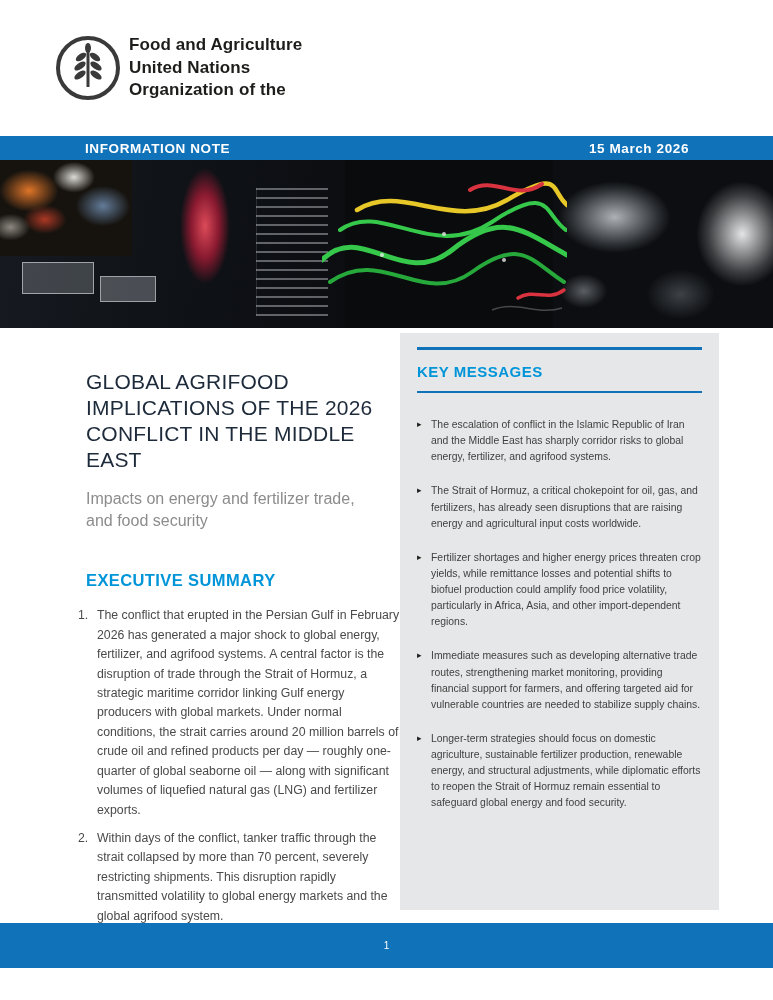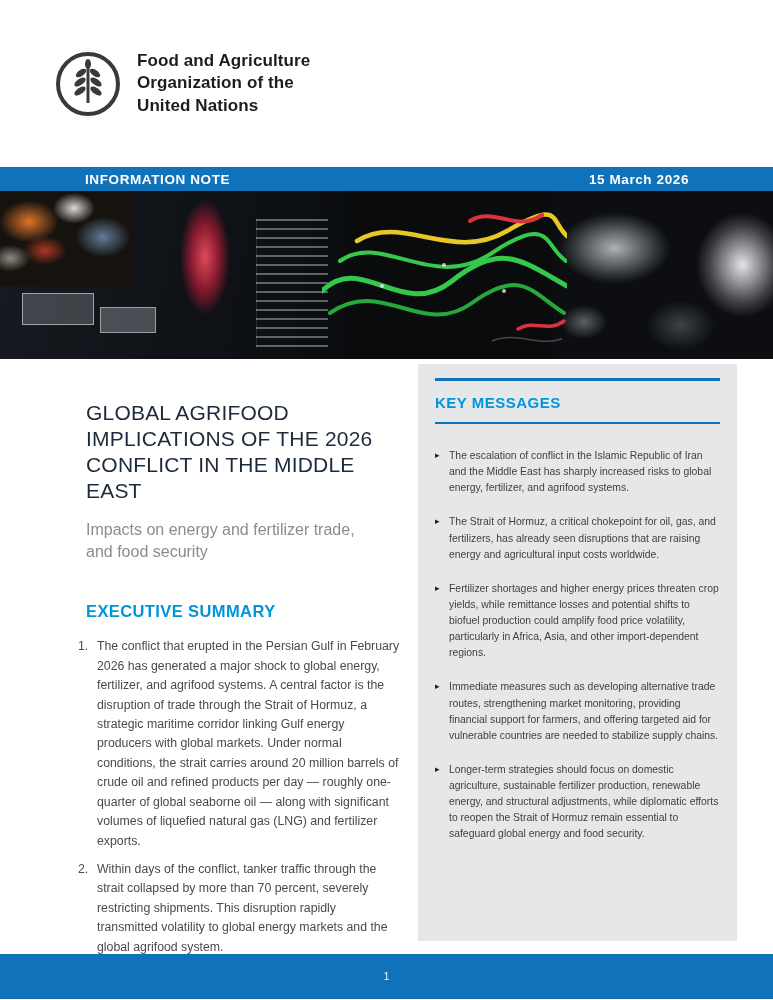--- a/index.html
+++ b/index.html
@@ -10,21 +10,21 @@
     --subtitle-gray:#8C8C8C;
     --body-text:#4A4A4A;
     --panel-bg:#E6E7E8;
   }
   *{box-sizing:border-box;}
   html,body{margin:0;padding:0;background:#f2f2f2;}
   body{font-family:"Liberation Sans",sans-serif;}
   .page{width:773px;height:1000px;margin:0 auto;background:#fff;position:relative;overflow:hidden;}
 
   
-  .top{height:167px;display:flex;align-items:center;padding-left:55px;gap:16px;background:#fff;}
+  .top{height:136px;display:flex;align-items:center;padding-left:55px;gap:8px;background:#fff;}
   .logo{width:66px;height:66px;flex:0 0 auto;}
   .logo svg{width:66px;height:66px;display:block;}
   .org{font-weight:bold;font-size:17px;line-height:1.32;color:#1d1d1b;letter-spacing:.1px;}
 
   
   .bar{height:24px;background:var(--fao-blue);color:#fff;display:flex;justify-content:space-between;align-items:center;padding:0 84px 0 85px;font-weight:bold;font-size:13.5px;letter-spacing:.6px;}
 
   
   .hero{height:168px;position:relative;background:#0a0b0d;overflow:hidden;}
   .hx{position:absolute;}
@@ -60,21 +60,21 @@
   .left{width:322px;padding-top:33px;}
   h1{margin:8px;max-width:312px;font-size:21px;line-height:1.24;color:var(--title-color);letter-spacing:.2px;font-weight:normal;}
   .subtitle{margin:15px 8px 0;max-width:292px;font-size:16px;line-height:1.35;color:var(--subtitle-gray);font-weight:normal;}
   .exec-head{margin:40px 8px 16px;font-size:16.5px;font-weight:bold;color:var(--heading-blue);letter-spacing:.4px;}
   ol.summary{list-style:none;margin:0;padding:0;font-size:12.3px;line-height:1.58;color:var(--body-text);}
   ol.summary li{display:flex;margin:0 0 9px;}
   ol.summary .num{flex:0 0 19px;}
   ol.summary .txt{flex:1;}
 
   
-  .key{width:319px;margin-left:18px;margin-top:5px;height:577px;background:var(--panel-bg);padding:12px 17px 20px;}
+  .key{width:319px;margin-top:5px;height:577px;background:var(--panel-bg);padding:12px 17px 20px;}
   .key .rule-top{height:3px;background:var(--rule-blue);margin:2px 0 13px;}
   .key h2{margin:0;font-size:15px;font-weight:bold;color:var(--heading-blue);letter-spacing:.5px;}
   .key .rule-thin{height:2px;background:var(--rule-blue);margin:11px 0 24px;}
   ul.bullets{list-style:none;margin:0;padding:0;font-size:10.4px;line-height:1.55;color:#3f3f3f;}
   ul.bullets li{display:flex;margin:0 0 18px;}
   ul.bullets .bm{flex:0 0 14px;font-size:9px;color:#1d1d1b;padding-top:1px;}
   ul.bullets .bt{flex:1;}
 
   
   .foot{height:45px;background:var(--fao-blue);display:flex;align-items:center;justify-content:center;}
@@ -94,22 +94,22 @@
         <ellipse cx="40" cy="22" rx="6" ry="3" fill="#3a3a3a" transform="rotate(35 40 22)"></ellipse>
         <ellipse cx="25" cy="31" rx="6.5" ry="3.2" fill="#3a3a3a" transform="rotate(-35 25 31)"></ellipse>
         <ellipse cx="41" cy="31" rx="6.5" ry="3.2" fill="#3a3a3a" transform="rotate(35 41 31)"></ellipse>
         <ellipse cx="25" cy="40" rx="6.5" ry="3.2" fill="#3a3a3a" transform="rotate(-35 25 40)"></ellipse>
         <ellipse cx="41" cy="40" rx="6.5" ry="3.2" fill="#3a3a3a" transform="rotate(35 41 40)"></ellipse>
         <ellipse cx="33" cy="13" rx="3" ry="5" fill="#3a3a3a"></ellipse>
       </svg>
     </div>
     <div class="org">
       <div>Food and Agriculture</div>
+      <div>United Nations</div>
       <div>Organization of the</div>
-      <div>United Nations</div>
     </div>
   </header>
 
   <div class="bar">
     <span>INFORMATION NOTE</span>
     <span>15 March 2026</span>
   </div>
 
   <div class="hero">
     <div class="hx hx-screens"></div>
@@ -151,21 +151,21 @@
       </ol>
     </section>
 
     <aside class="key">
       <div class="rule-top"></div>
       <h2>KEY MESSAGES</h2>
       <div class="rule-thin"></div>
       <ul class="bullets">
         <li>
           <span class="bm">▸</span>
-          <span class="bt">The escalation of conflict in the Islamic Republic of Iran and the Middle East has sharply increased risks to global energy, fertilizer, and agrifood systems.</span>
+          <span class="bt">The escalation of conflict in the Islamic Republic of Iran and the Middle East has sharply corridor risks to global energy, fertilizer, and agrifood systems.</span>
         </li>
         <li>
           <span class="bm">▸</span>
           <span class="bt">The Strait of Hormuz, a critical chokepoint for oil, gas, and fertilizers, has already seen disruptions that are raising energy and agricultural input costs worldwide.</span>
         </li>
         <li>
           <span class="bm">▸</span>
           <span class="bt">Fertilizer shortages and higher energy prices threaten crop yields, while remittance losses and potential shifts to biofuel production could amplify food price volatility, particularly in Africa, Asia, and other import-dependent regions.</span>
         </li>
         <li>

